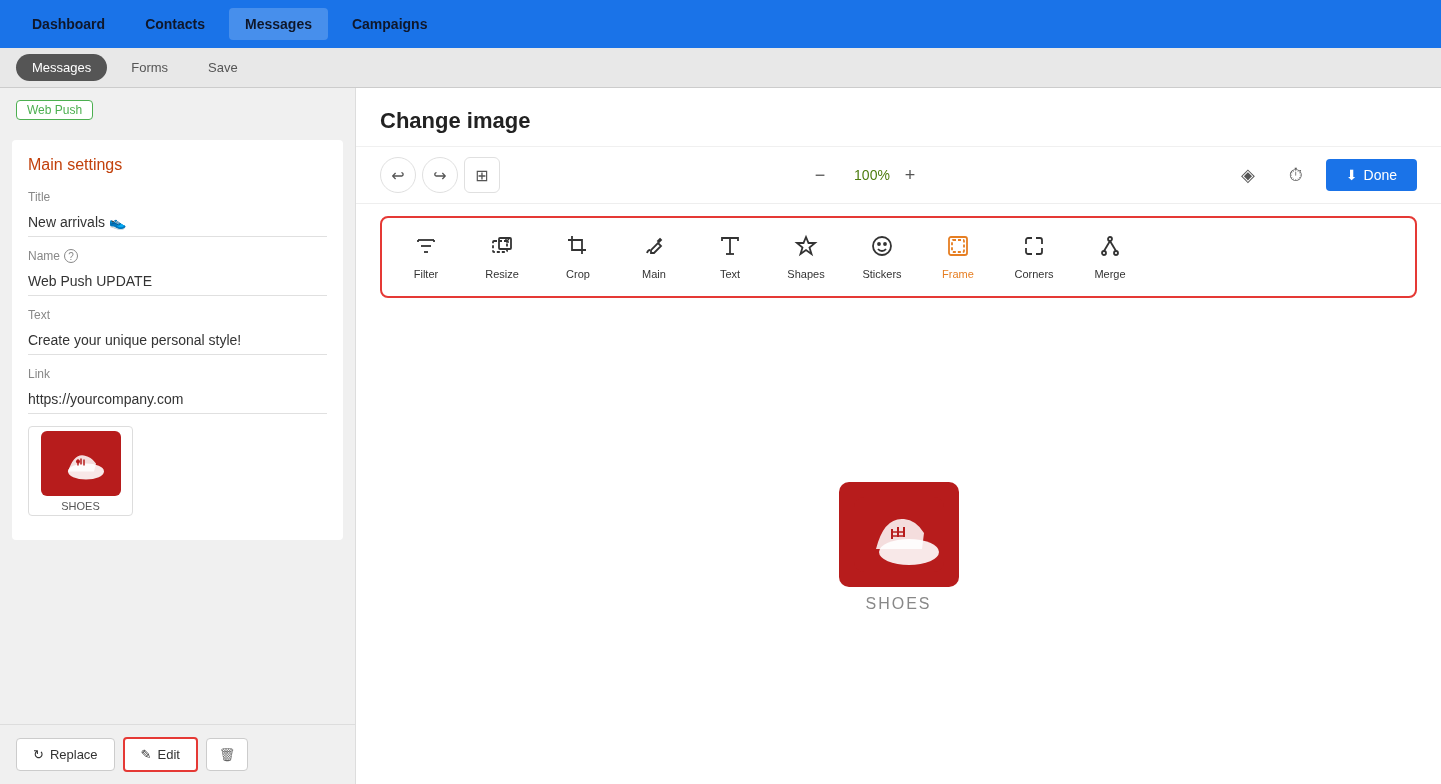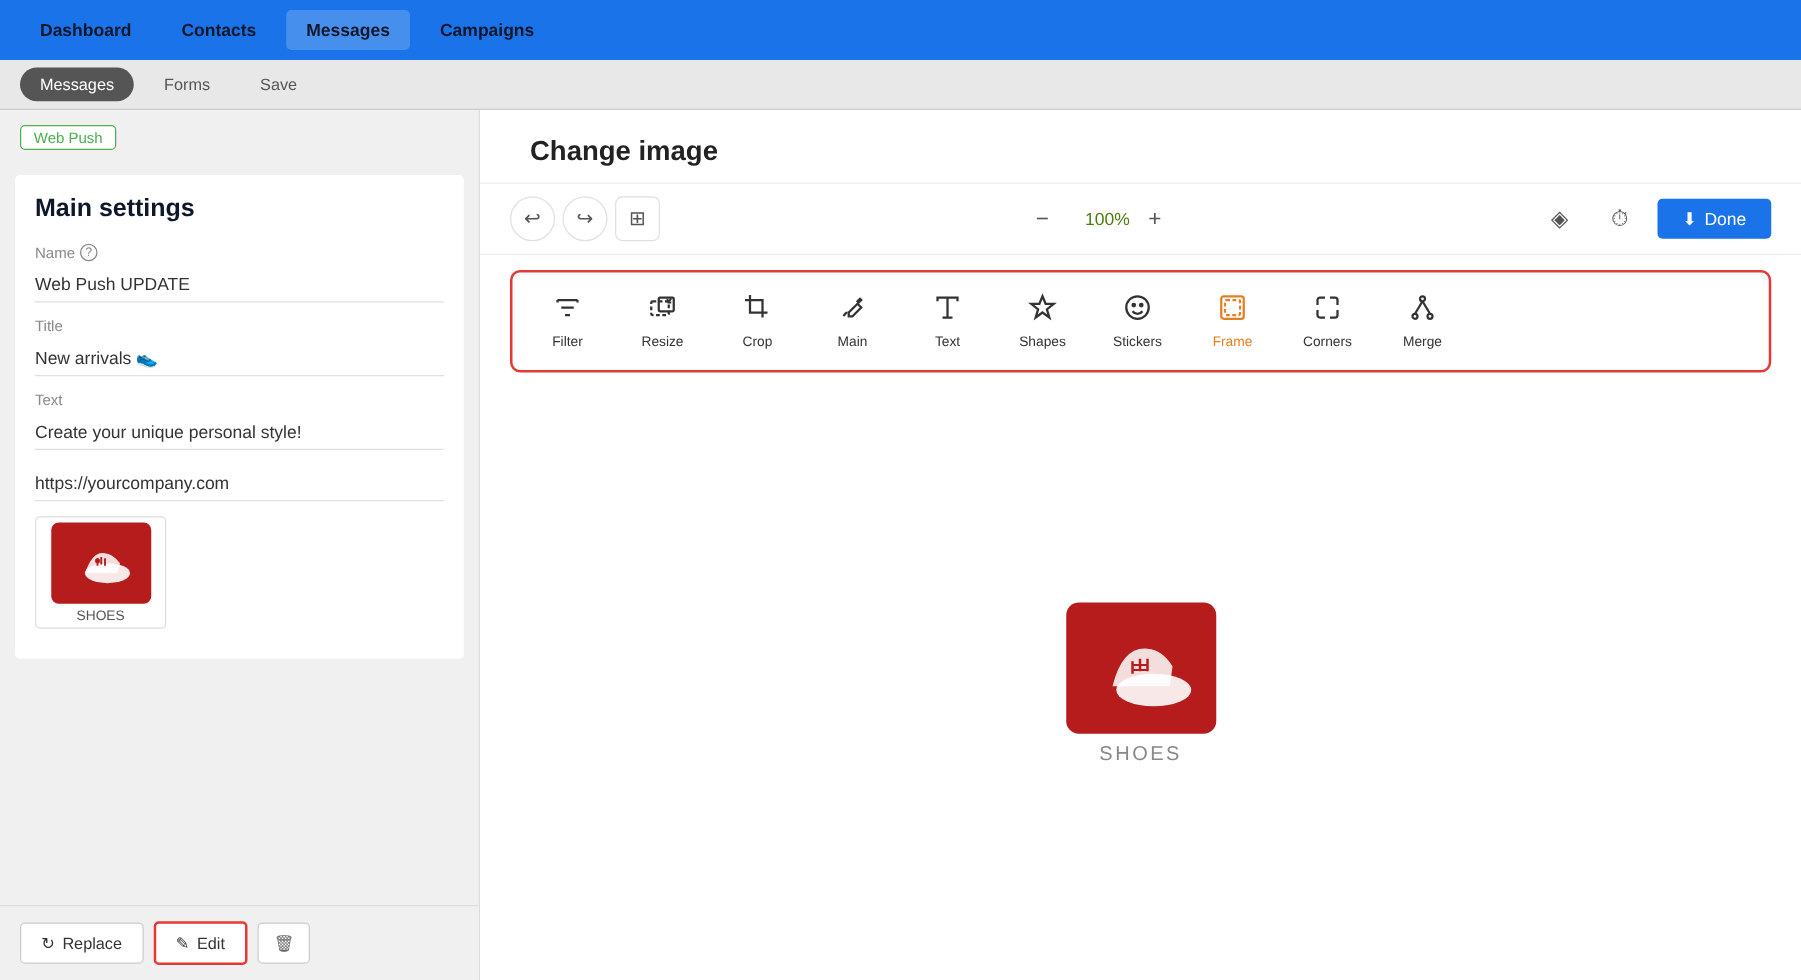--- a/index.html
+++ b/index.html
@@ -50,21 +50,21 @@
 
     
     .main-layout {
       display: flex;
       flex: 1;
       overflow: hidden;
     }
 
     
     .sidebar {
-      width: 384px;
+      width: 356px;
       background: #f0f0f0;
       border-right: 1px solid #ddd;
       padding: 0;
       overflow-y: auto;
       position: relative;
     }
 
     .web-push-badge {
       display: inline-block;
       background: white;
@@ -77,23 +77,23 @@
     }
 
     .sidebar-section {
       background: white;
       margin: 8px 12px;
       border-radius: 4px;
       padding: 16px;
     }
 
     .section-title {
-      font-size: 20px;
-      font-weight: 700;
-      color: #0f172a;
+      font-size: 16px;
+      font-weight: 400;
+      color: #c2410c;
       margin-bottom: 16px;
     }
 
     .field-label {
       font-size: 12px;
       color: #888;
       margin-bottom: 4px;
       display: flex;
       align-items: center;
       gap: 4px;
@@ -204,21 +204,21 @@
     .content-area {
       flex: 1;
       background: white;
       display: flex;
       flex-direction: column;
       overflow: hidden;
     }
 
     
     .content-header {
-      padding: 20px 40px 12px;
+      padding: 20px 24px 12px;
       border-bottom: 1px solid #f0f0f0;
       display: flex;
       align-items: center;
       justify-content: space-between;
     }
 
     .content-title {
       font-size: 22px;
       font-weight: 700;
       color: #222;
@@ -411,38 +411,39 @@
 
 <div class="main-layout">
 
   <div class="sidebar">
     <div class="web-push-badge">Web Push</div>
 
     <div class="sidebar-section">
       <div class="section-title">Main settings</div>
 
       <div class="field-group">
+        <div class="field-label">Title</div>
+        <div class="field-value">New arrivals 👟</div>
+      </div>
+
+      <div class="field-group">
         <div class="field-label">
           <span>Name</span>
           <span class="info-icon">?</span>
         </div>
         <div class="field-value">Web Push UPDATE</div>
       </div>
 
       <div class="field-group">
-        <div class="field-label">Title</div>
-        <div class="field-value">New arrivals 👟</div>
-      </div>
-
-      <div class="field-group">
         <div class="field-label">Text</div>
         <div class="field-value">Create your unique personal style!</div>
       </div>
 
       <div class="field-group">
+        <div class="field-label">Link</div>
         <div class="field-value">https://yourcompany.com</div>
       </div>
 
       <div class="field-group logo-section">
         <div class="logo-thumbnail">
           <div class="logo-img-placeholder">
             <svg viewBox="0 0 50 40">
               <ellipse cx="30" cy="28" rx="18" ry="8" fill="white" opacity="0.9"></ellipse>
               <path d="M12 28 Q18 10 28 12 Q35 13 40 20 L38 28 Z" fill="white" opacity="0.85"></path>
               <circle cx="22" cy="18" r="2" fill="#b71c1c"></circle>

